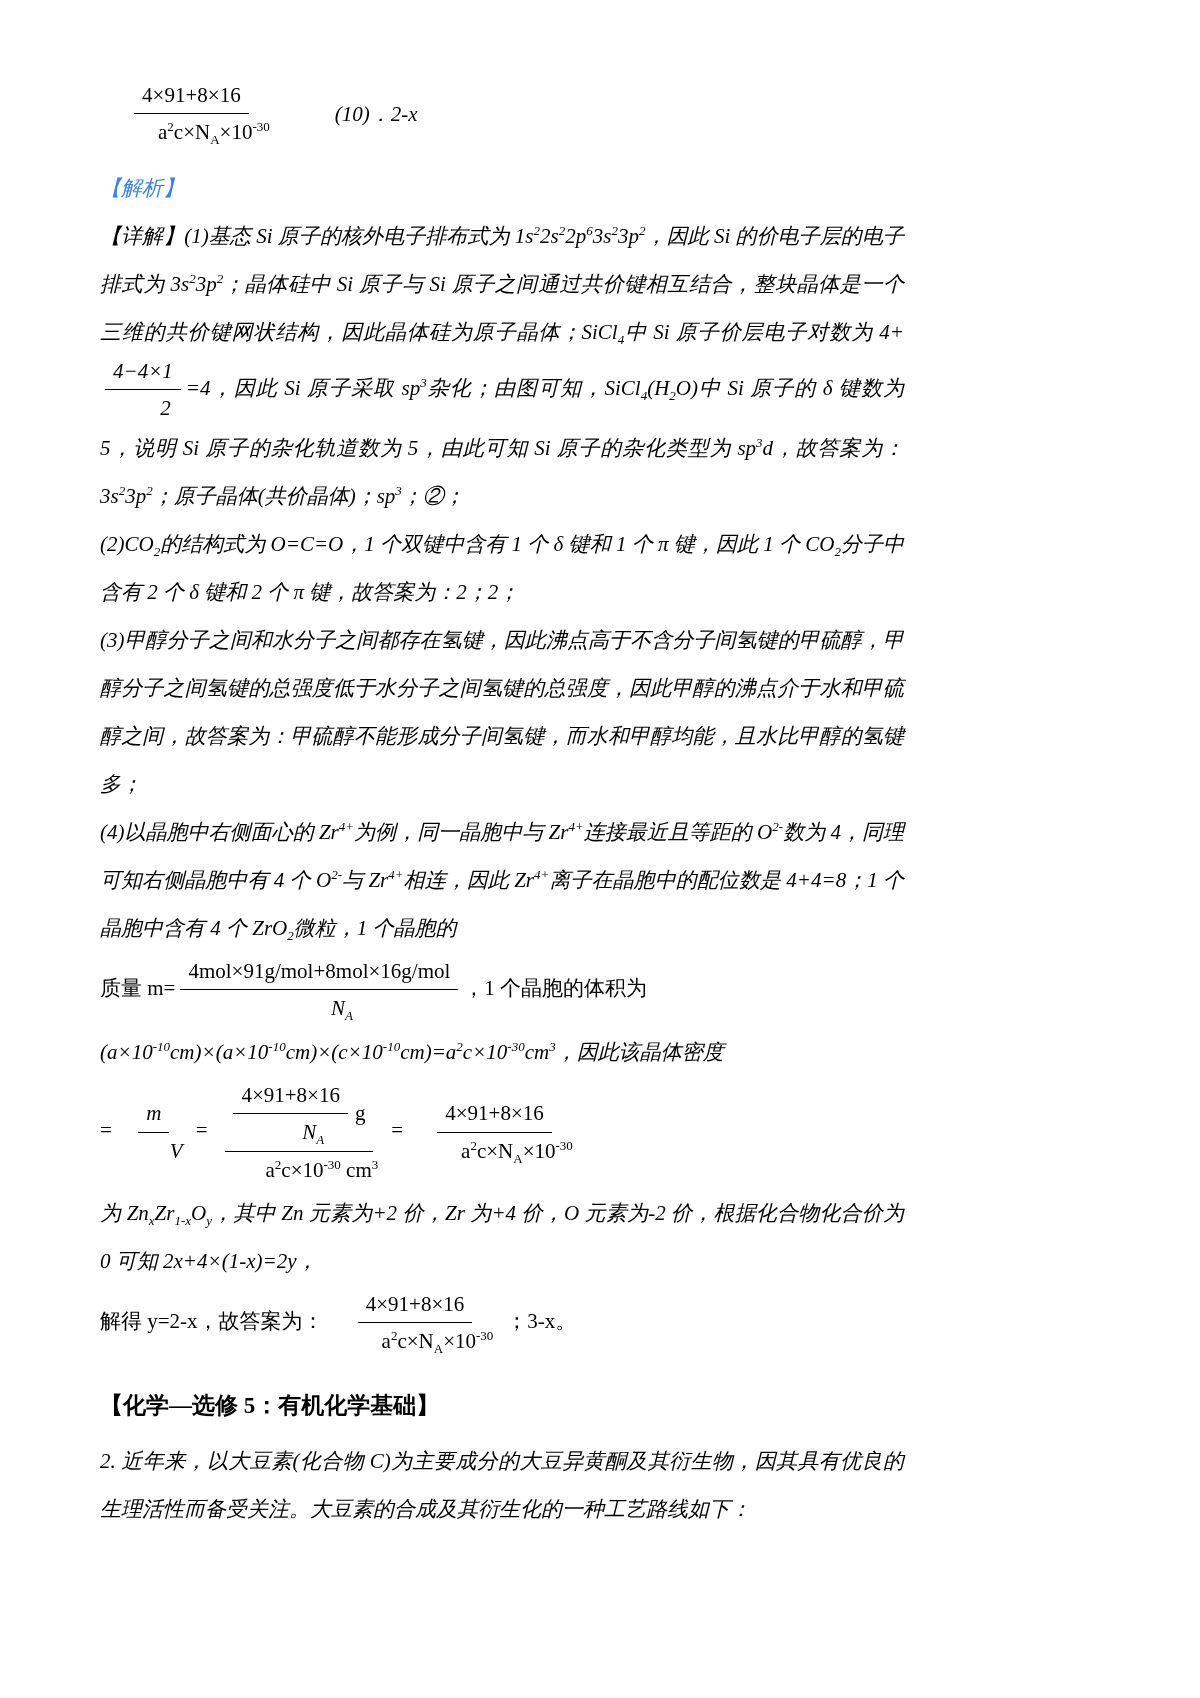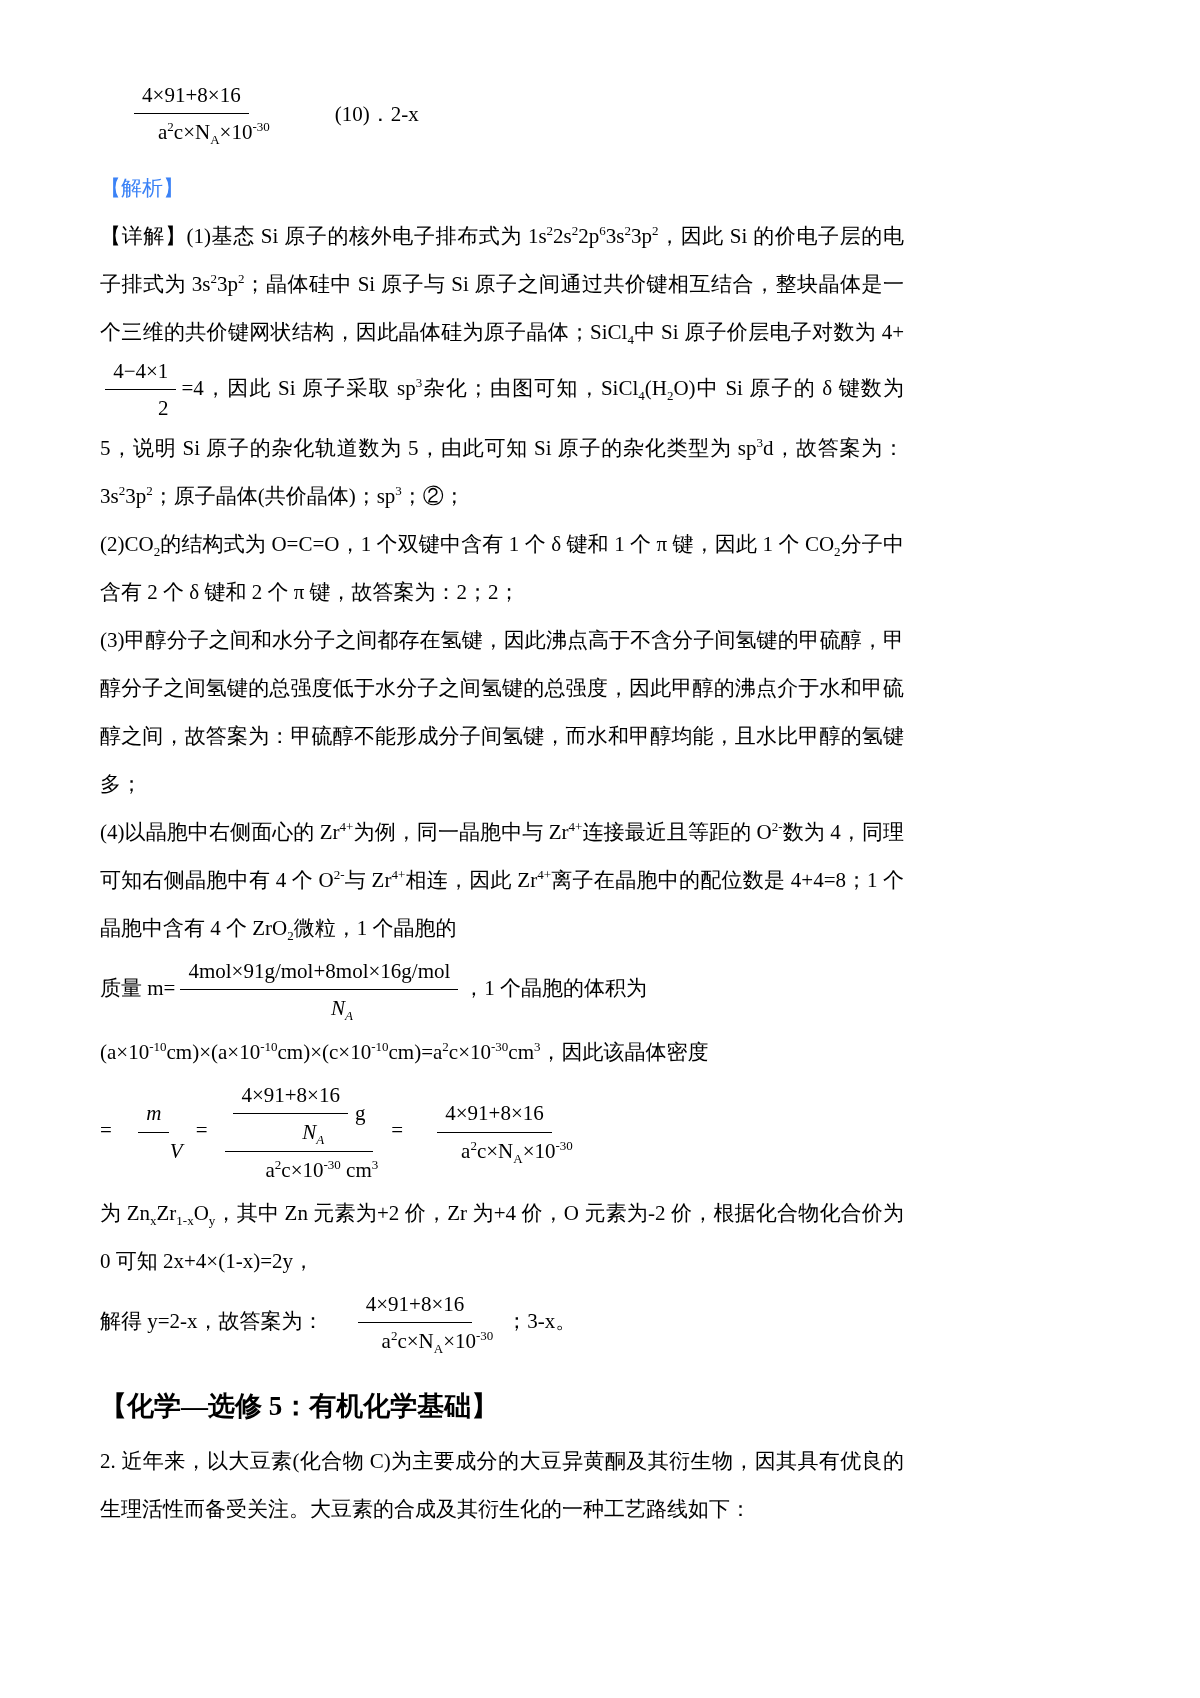--- a/index.html
+++ b/index.html
@@ -2,34 +2,34 @@
 <html><head>
 <meta charset="utf-8">
 <style>
   html,body{margin:0;padding:0;background:#ffffff;}
   body{
     width:1200px;height:1698px;overflow:hidden;
     font-family:"Liberation Serif","DejaVu Serif",serif;
     color:#000;
   }
   .page{box-sizing:border-box;width:998px;height:1698px;padding:80px 94px 0 100px;background:#fff;}
-  .txt,p.txt{font-size:21px;line-height:48px;margin:0;text-align:justify;text-justify:inter-ideograph;word-break:break-word;}
+  .txt,p.txt{font-size:21px;line-height:48px;margin:0;text-align:justify;text-justify:inter-ideograph;word-break:break-word;font-style:italic;}
   sup{font-size:13px;line-height:0;position:relative;vertical-align:baseline;top:-8px;}
   sub{font-size:13px;line-height:0;position:relative;vertical-align:baseline;bottom:-5px;}
   .frac{display:inline-flex;flex-direction:column;align-items:center;vertical-align:middle;margin:0 5px;line-height:1.45;text-align:center;font-size:21px;}
   .frac .num{padding:0 8px 3px;border-bottom:1.5px solid #000;white-space:nowrap;}
   .frac .den{padding:3px 8px 0;white-space:nowrap;margin-left:45px;}
   .frac.it .num,.frac.it .den{font-style:italic;}
   .numrow{display:inline-flex;align-items:center;gap:7px;}
   .numrow .frac{margin:0;}
   .answer-row{display:flex;align-items:center;margin-bottom:16px;}
   .answer-row .spacer{width:52px;}
   .eqline{font-size:21px;line-height:48px;margin:4px 0;text-align:justify;}
   .blue{color:#3b82f6;}
-  .heading{font-weight:bold;font-size:27px;line-height:50px;margin:24px 0 6px 0;}
+  .heading{font-weight:bold;font-size:23px;line-height:50px;margin:24px 0 6px 0;}
   .nowrap{white-space:nowrap;}
 </style>
 </head>
 <body>
 
 <div class="page">
 
   <div class="answer-row">
     <span class="frac">
       <span class="num">4×91+8×16</span>

